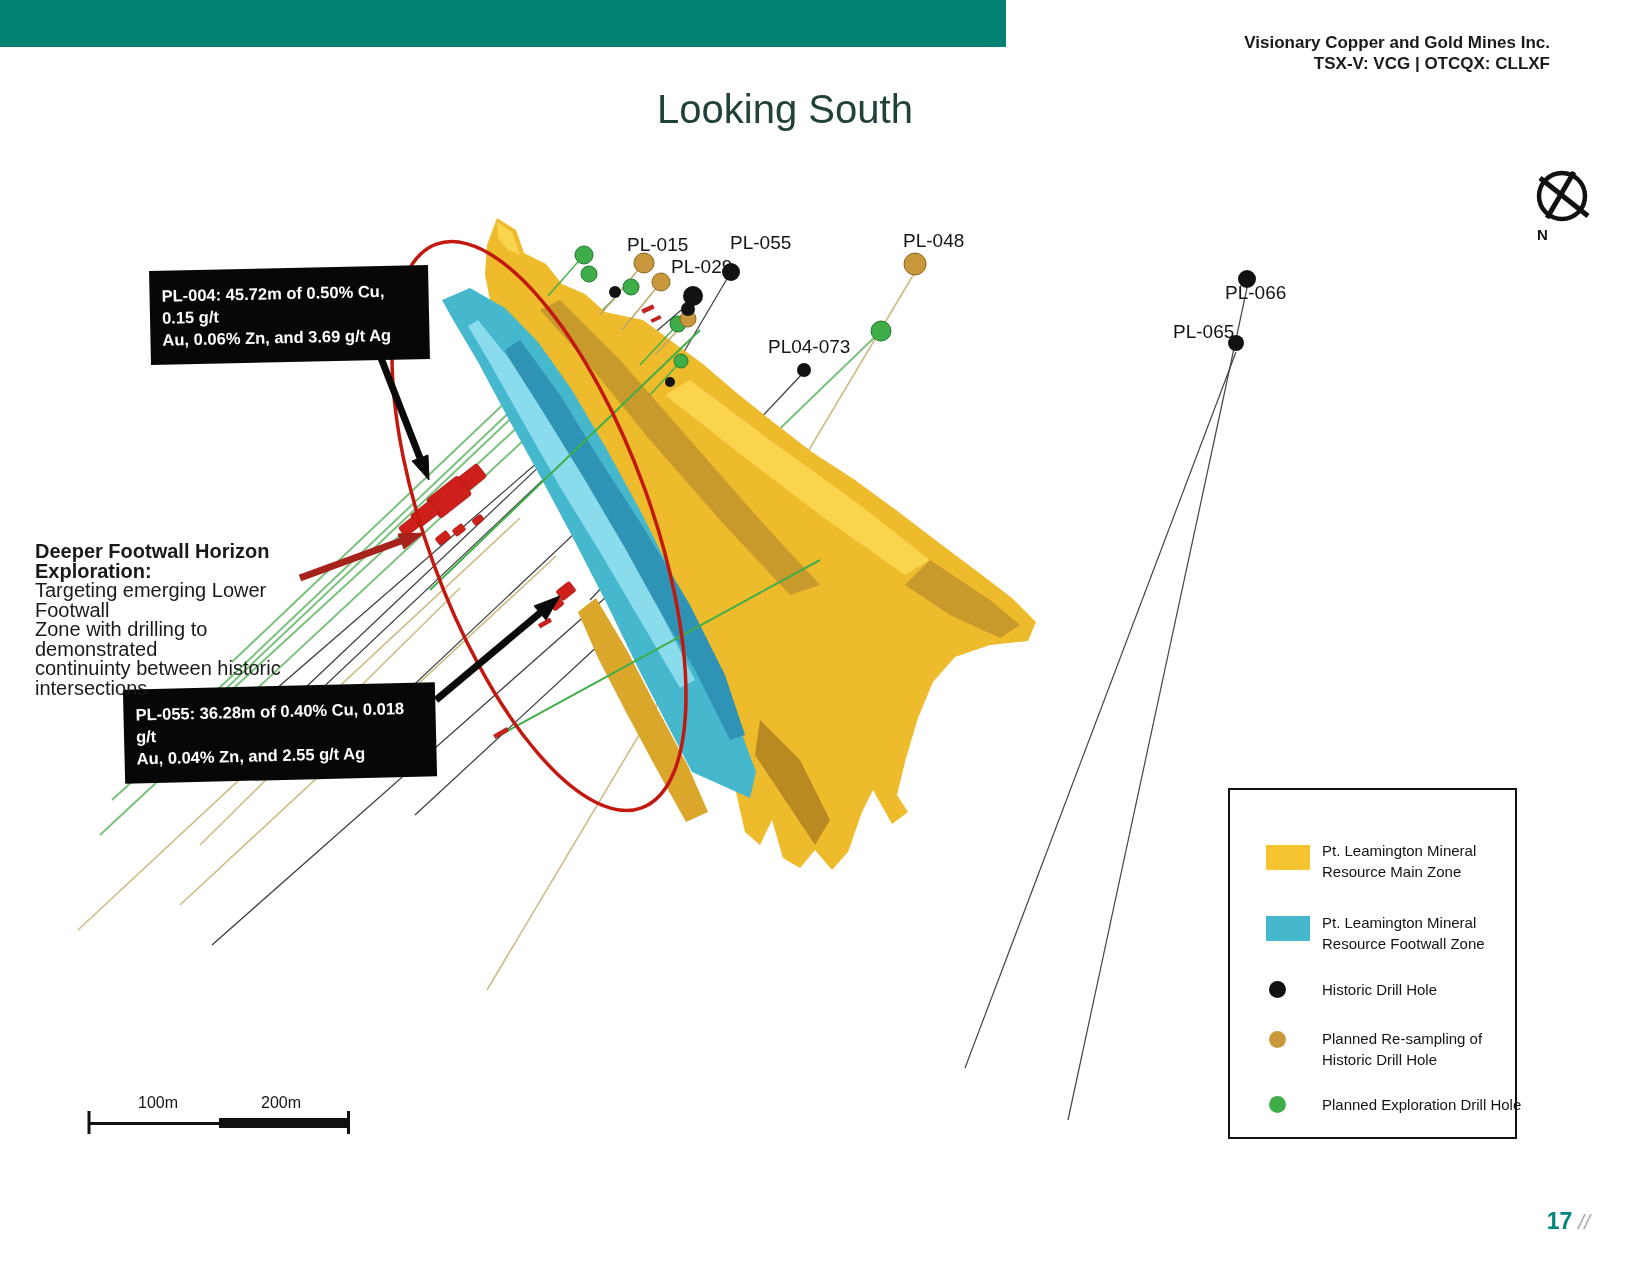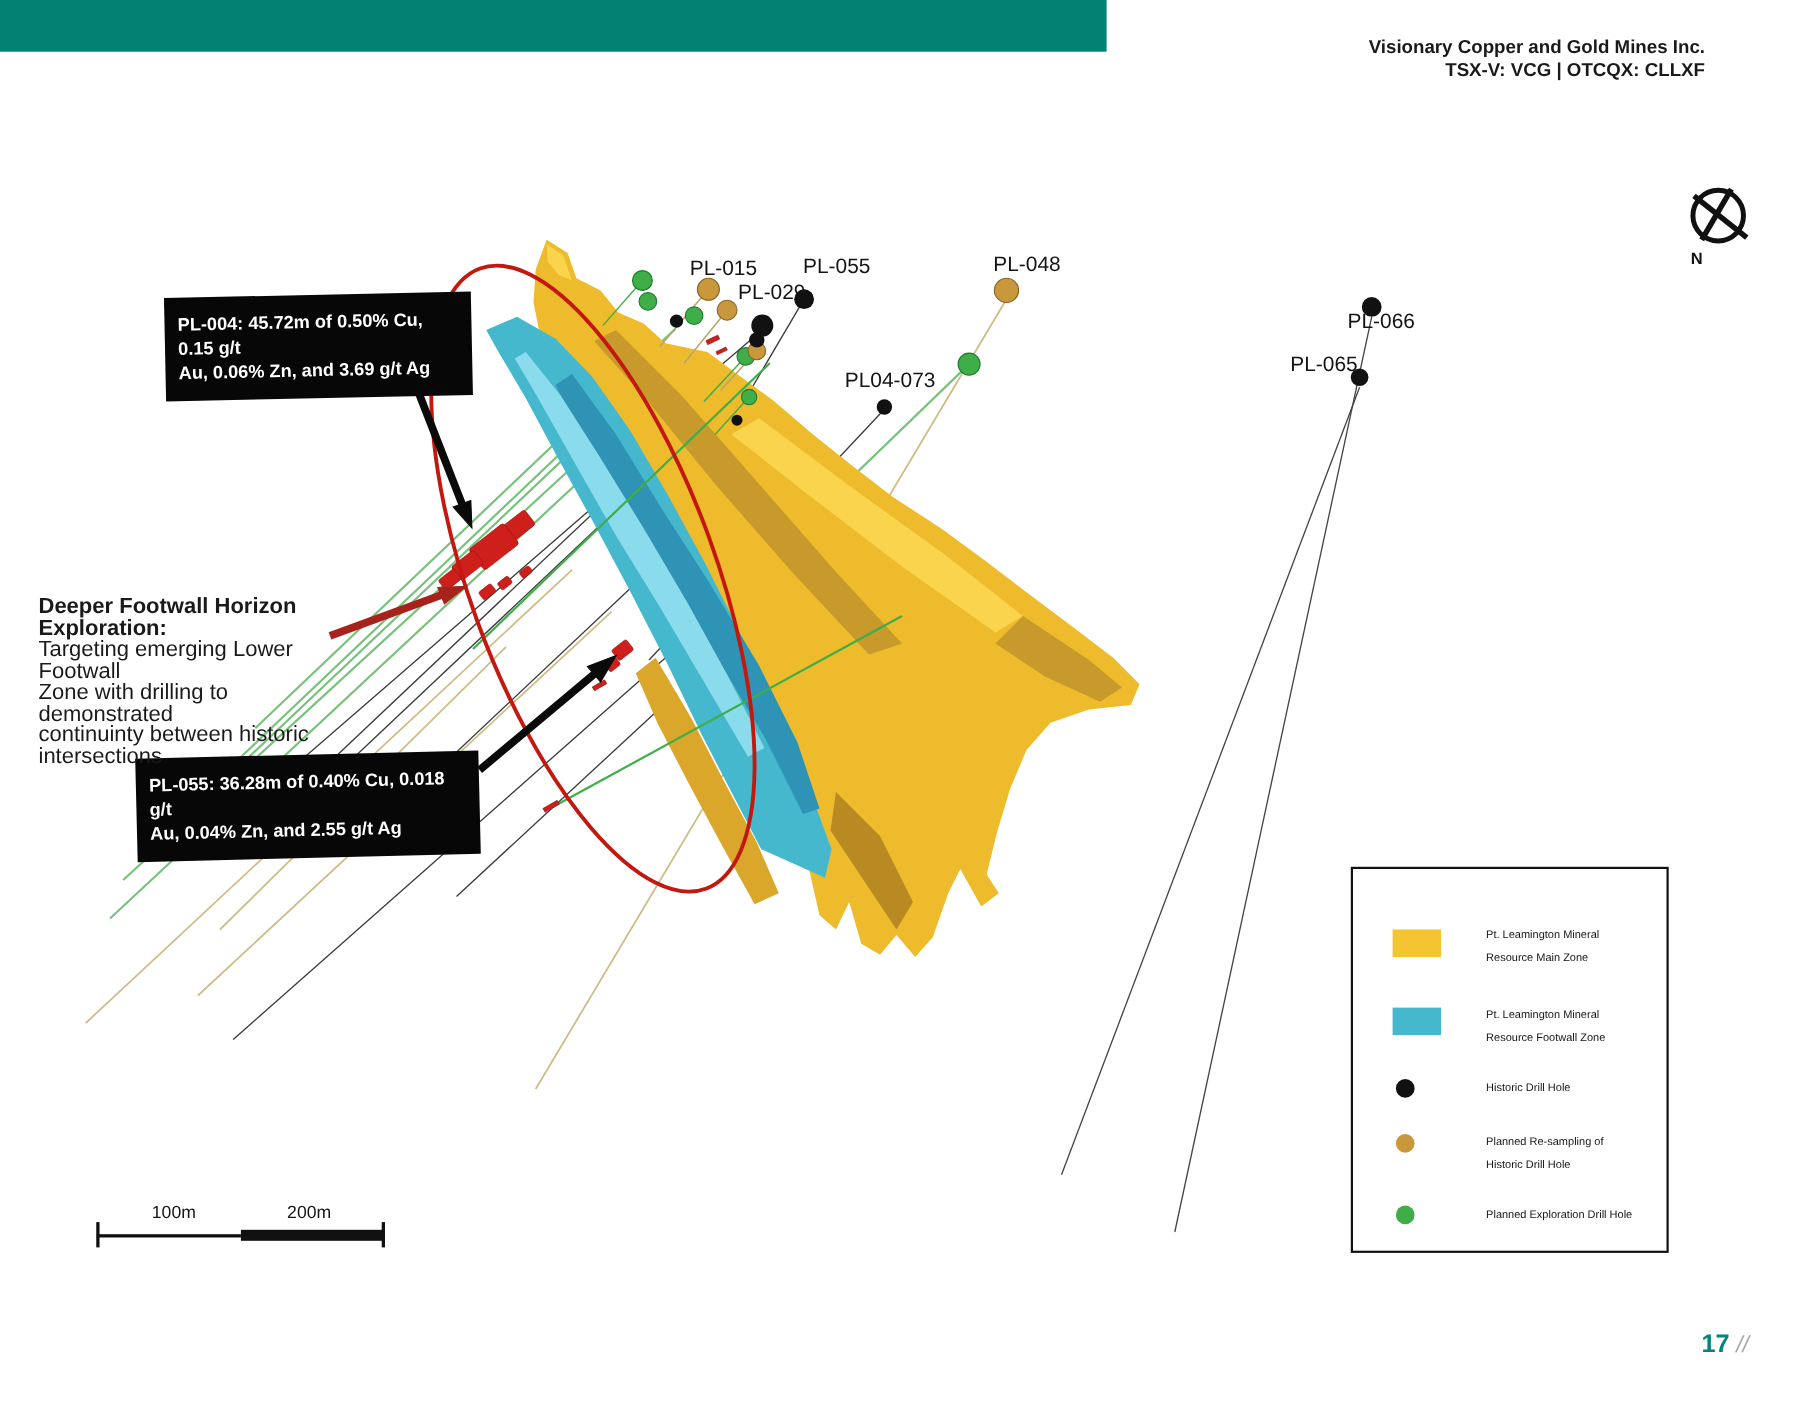--- a/index.html
+++ b/index.html
@@ -7,37 +7,38 @@
        font-family:"Liberation Sans", sans-serif;color:#1a1a1a;}
   .abs{position:absolute;}
   .top-bar{left:0;top:0;width:1006px;height:47px;background:#038273;}
   .company{right:100px;top:12px;text-align:right;font-size:17px;font-weight:700;line-height:21px;color:#1a1a1a;margin-top:20px;}
   .title{left:0;top:84px;width:1570px;text-align:center;color:#21413b;font-size:40px;line-height:50px;font-weight:500;}
   .drill-label{font-size:19px;color:#141414;white-space:nowrap;}
   .callout{background:#070707;color:#ffffff;font-size:16.5px;line-height:22px;font-weight:600;padding:14px 12px;}
   .deeper{left:35px;top:542px;width:300px;font-size:20px;line-height:19.5px;color:#1a1a1a;}
   .deeper .hd{font-weight:700;}
   .legend-box{left:1228px;top:788px;width:285px;height:347px;border:2.5px solid #111;background:#fff;}
-  .legend-text{font-size:10px;line-height:21px;color:#141414;margin-left:29px;}
+  .legend-text{font-size:15px;line-height:21px;color:#141414;}
   .swatch{width:44px;height:25px;}
   .dot{width:17px;height:17px;border-radius:50%;}
   .scale-label{font-size:16px;color:#141414;}
   .page-num{right:60px;top:1208px;font-size:23px;color:#00857b;font-weight:600;}
   .page-num .slashes{color:#a9a9a9;font-weight:400;font-style:italic;padding-left:6px;font-size:21px;}
 </style>
 </head>
 <body>
 
 <div class="abs top-bar"></div>
 <div class="abs company">
   <div>Visionary Copper and Gold Mines Inc.</div>
   <div>TSX-V: VCG | OTCQX: CLLXF</div>
 </div>
 
 <div class="abs title">
+  <div>Looking South</div>
 </div>
 
 <svg class="abs" style="left:0;top:0;" width="1650" height="1275" viewBox="0 0 1650 1275">
 
   <g stroke="#79c17c" stroke-width="2">
     <line x1="614" y1="299" x2="232" y2="662"></line>
     <line x1="597" y1="329" x2="175" y2="730"></line>
     <line x1="577" y1="356" x2="142" y2="768"></line>
     <line x1="558" y1="390" x2="112" y2="800"></line>
     <line x1="540" y1="425" x2="100" y2="835"></line>

